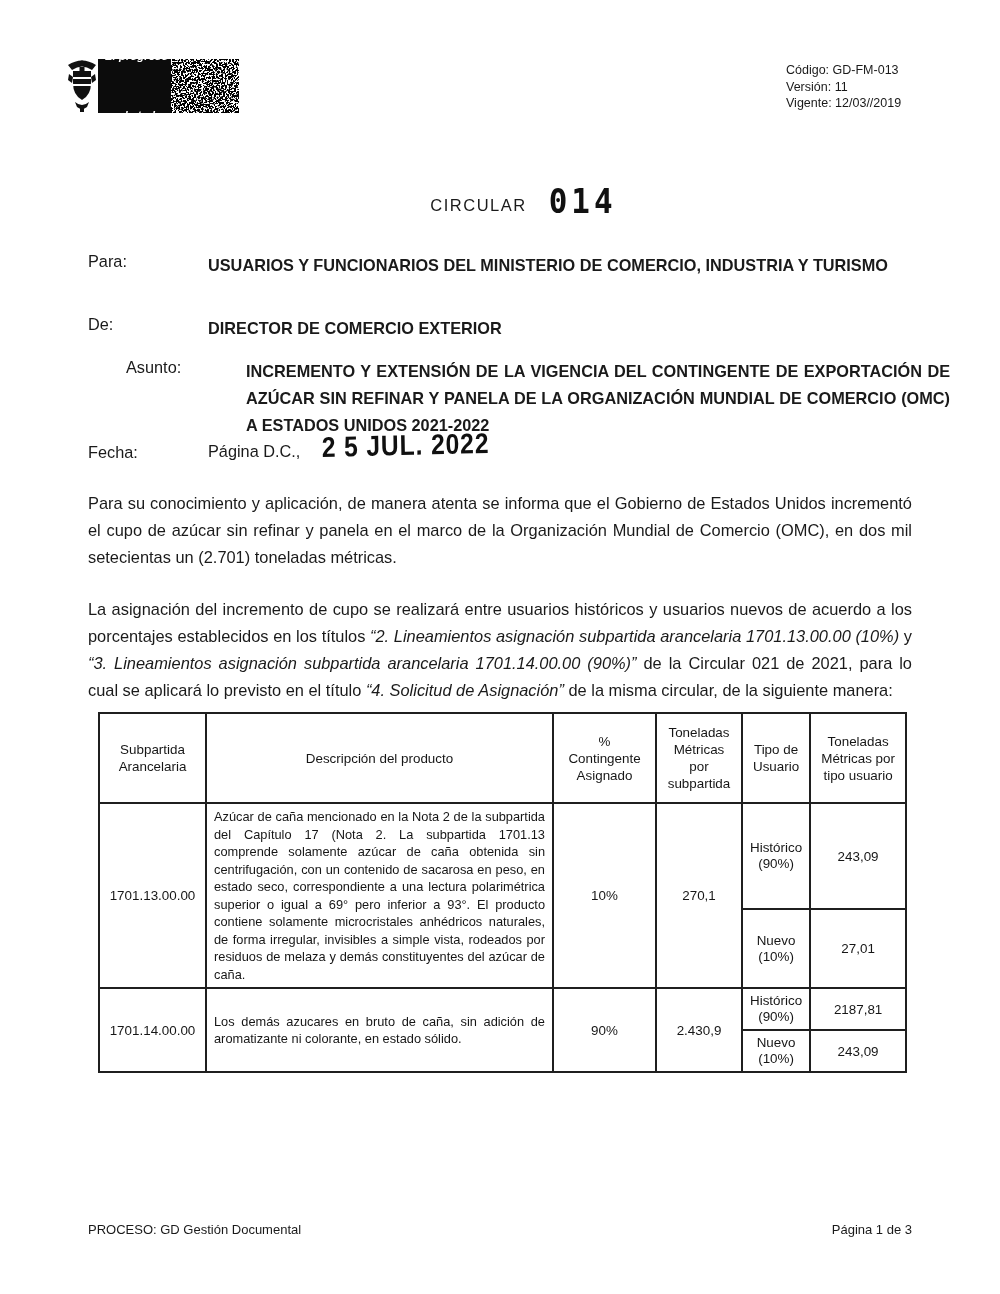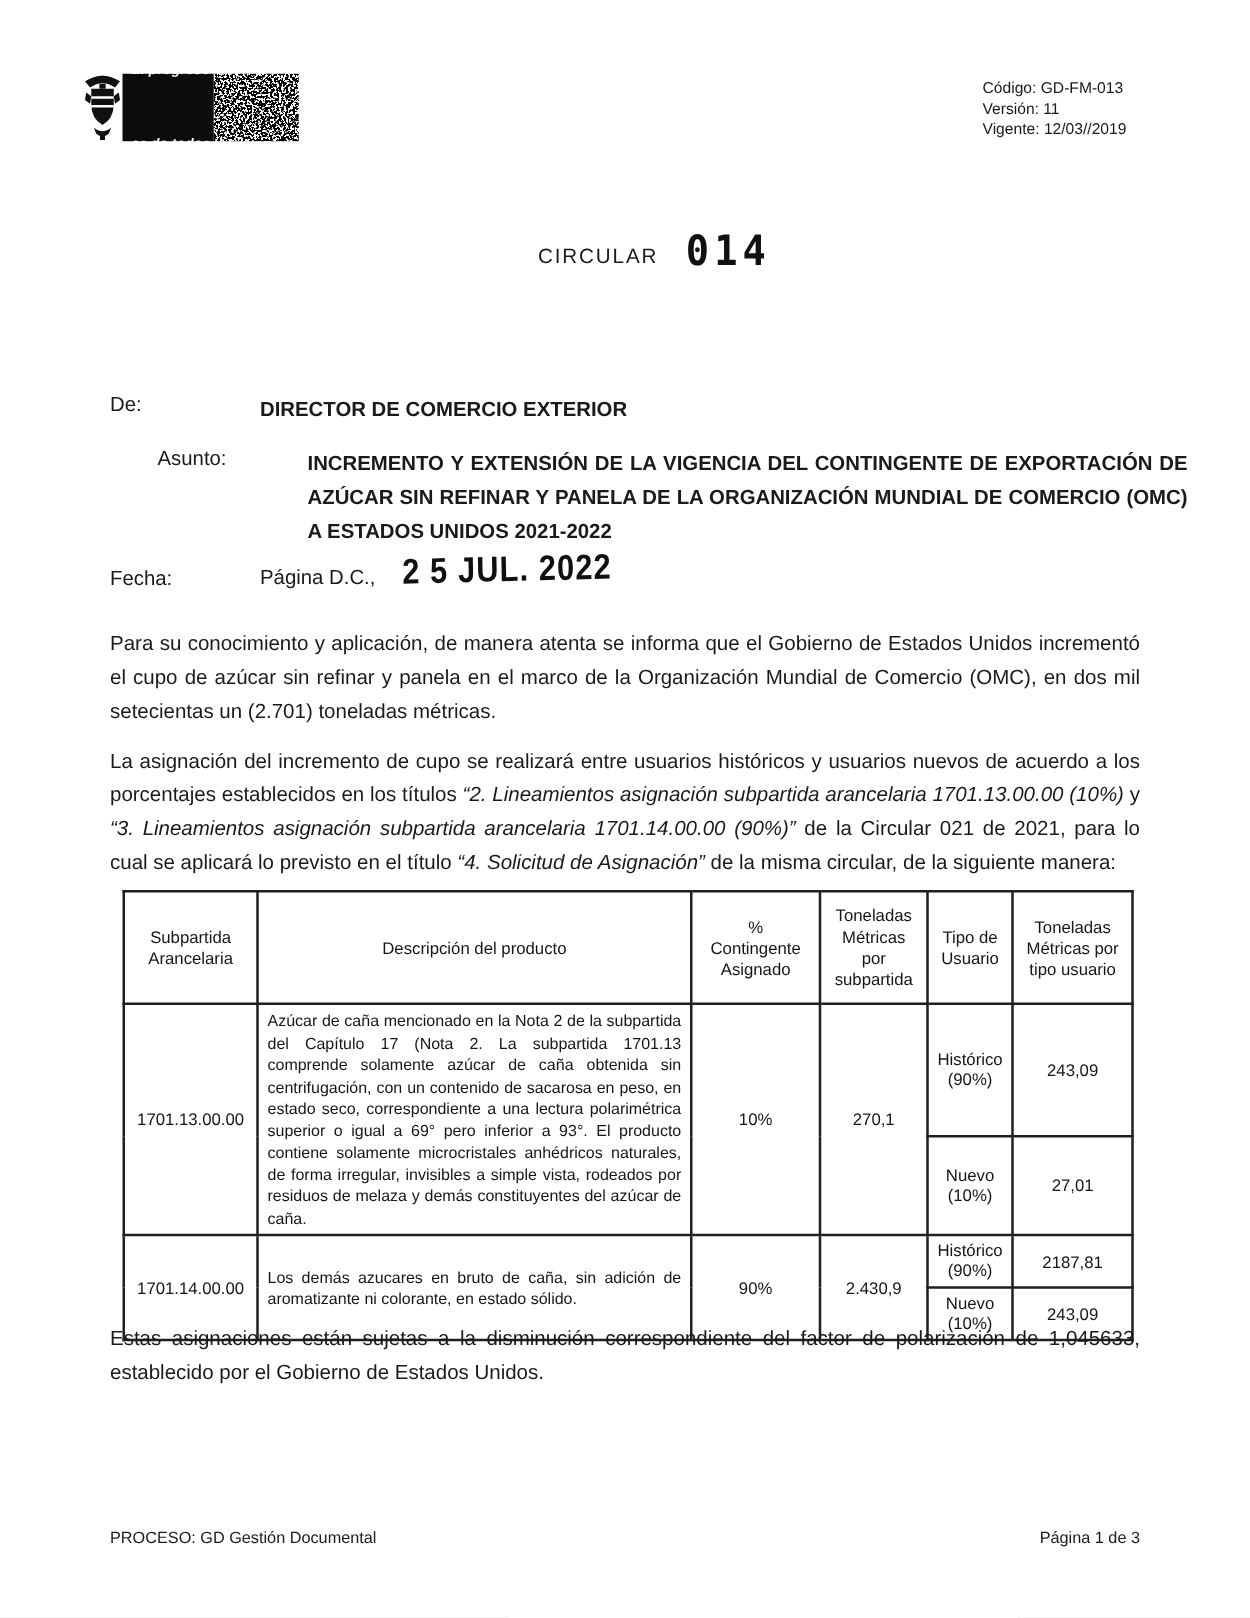--- a/index.html
+++ b/index.html
@@ -26,31 +26,31 @@
   .circular-number{
     font-family:"DejaVu Sans Mono", monospace;font-weight:bold;font-size:31px;
     letter-spacing:4px;transform:scaleY(1.08);color:#111;
   }
   
   .field{position:absolute;left:88px;width:824px;display:flex;}
   .field .lab{width:120px;flex:0 0 120px;font-size:16.3px;}
   .field .val{flex:1;font-size:16.3px;font-weight:bold;line-height:27px;}
   .f-para{top:252px;} .f-de{top:315px;} .f-asunto{top:358px;margin-left:38px;}
   .f-asunto .val{text-align:justify;}
-  .f-fecha{top:444px;align-items:flex-end;}
+  .f-fecha{top:434px;align-items:flex-end;}
   .f-fecha .lab{padding-bottom:3px;}
   .fecha-place{font-size:16.3px;font-weight:normal;padding-bottom:3px;}
   .date-stamp{
     display:inline-block;margin-left:22px;font-weight:bold;font-size:28px;
     letter-spacing:1px;white-space:nowrap;color:#101010;
     transform:scaleX(.88) scaleY(1.02) rotate(-1.2deg);transform-origin:left bottom;
   }
   
   .para{position:absolute;left:88px;width:824px;font-size:16.4px;line-height:27px;text-align:justify;}
-  .p1{top:502px;} .p2{top:596px;} .p3{top:1058px;}
+  .p1{top:490px;} .p2{top:596px;} .p3{top:1058px;}
   .it{font-style:italic;}
   
   .quota-table{
     position:absolute;left:98px;top:712px;border-collapse:collapse;table-layout:fixed;
     font-size:13.4px;color:#161616;
   }
   .quota-table th,.quota-table td{border:2px solid #1f1f1f;padding:4px 7px;vertical-align:middle;}
   .quota-table th{font-weight:normal;text-align:center;line-height:17px;}
   .tr-head{height:90px;}
   .tr-r1a{height:92px;} .tr-r1b{height:68px;}
@@ -100,20 +100,24 @@
     <div>Versión: 11</div>
     <div>Vigente: 12/03//2019</div>
   </div>
 
 
   <div class="circular-row">
     <span class="circular-label">CIRCULAR</span>
     <span class="circular-number">014</span>
   </div>
 
+  <div class="field f-para">
+    <span class="lab">Para:</span>
+    <span class="val">USUARIOS Y FUNCIONARIOS DEL MINISTERIO DE COMERCIO, INDUSTRIA Y TURISMO</span>
+  </div>
 
   <div class="field f-de">
     <span class="lab">De:</span>
     <span class="val">DIRECTOR DE COMERCIO EXTERIOR</span>
   </div>
 
   <div class="field f-asunto">
     <span class="lab">Asunto:</span>
     <span class="val">INCREMENTO Y EXTENSIÓN DE LA VIGENCIA DEL CONTINGENTE DE EXPORTACIÓN DE AZÚCAR SIN REFINAR Y PANELA DE LA ORGANIZACIÓN MUNDIAL DE COMERCIO (OMC) A ESTADOS UNIDOS 2021-2022</span>
   </div>
@@ -167,20 +171,19 @@
         <td class="c-tipo">Histórico (90%)</td>
         <td class="c-num">2187,81</td>
       </tr>
       <tr class="tr-r2b">
         <td class="c-tipo">Nuevo (10%)</td>
         <td class="c-num">243,09</td>
       </tr>
     </tbody>
   </table>
 
-  <div class="para p3">Estas asignaciones están sujetas a la disminución correspondiente del factor de polarización de 1,045633, establecido por el Gobierno de Estados Unidos.</div>
 
   <div class="footer">
     <span>PROCESO: GD Gestión Documental</span>
     <span>Página 1 de 3</span>
   </div>
 
 </div>
 
 </body></html>

